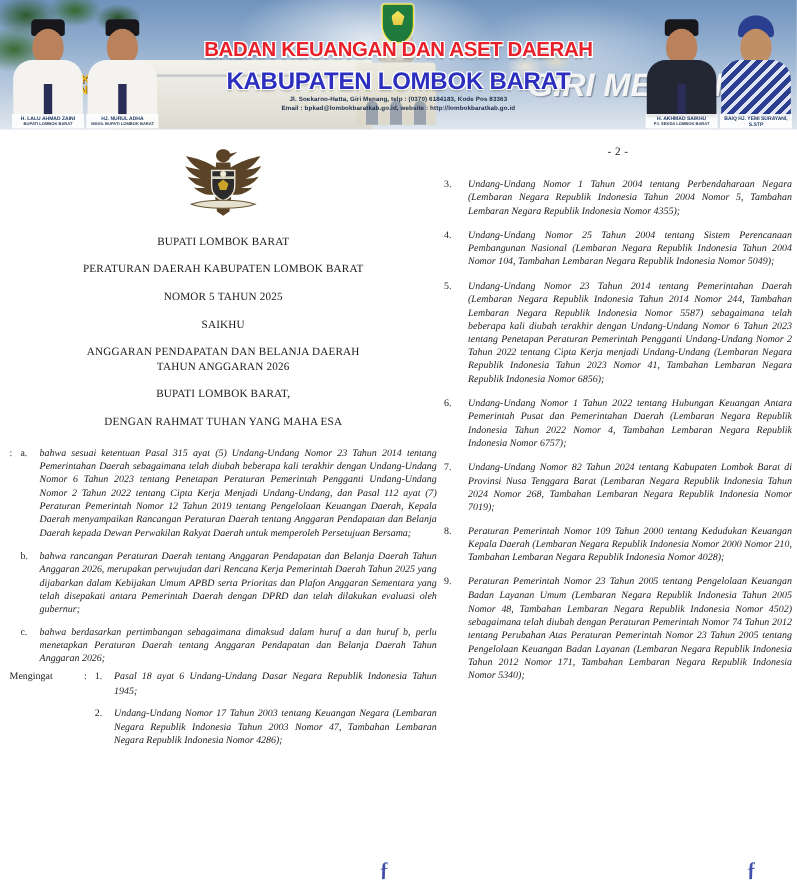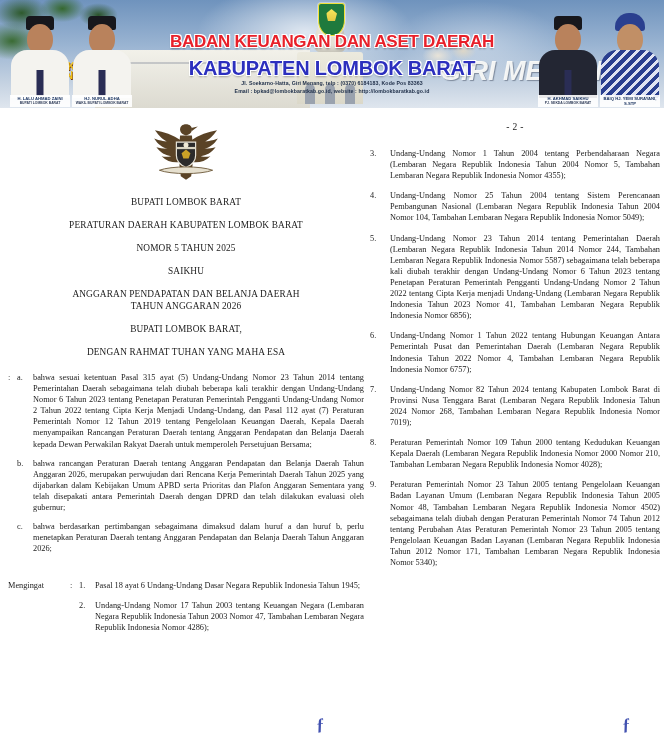--- a/index.html
+++ b/index.html
@@ -227,21 +227,21 @@
   }
   .clause .label  { width: 62px; flex: none; }
   .clause .colon  { width: 9px; flex: none; }
   .clause .items  { flex: 1 1 auto; }
   .item {
     display: flex;
     margin-bottom: 8px;
   }
   .item:last-child { margin-bottom: 0; }
   .item .marker { width: 16px; flex: none; }
-  .item .text   { flex: 1 1 auto; text-align: justify; }
+  .item .text   { flex: 1 1 auto; text-align: justify; font-style: italic; }
 
   .rlist { font-size: 8.3px; line-height: 11.1px; }
   .rlist .item { margin-bottom: 9px; }
   .rlist .item .marker { width: 20px; }
 
   
   .paraph {
     position: absolute;
     font-family: "Liberation Serif", serif;
     font-style: italic;
@@ -401,21 +401,21 @@
           <div class="marker">b.</div>
           <div class="text">bahwa rancangan Peraturan Daerah tentang Anggaran Pendapatan dan Belanja Daerah Tahun Anggaran 2026, merupakan perwujudan dari Rencana Kerja Pemerintah Daerah Tahun 2025 yang dijabarkan dalam Kebijakan Umum APBD serta Prioritas dan Plafon Anggaran Sementara yang telah disepakati antara Pemerintah Daerah dengan DPRD dan telah dilakukan evaluasi oleh gubernur;</div>
         </div>
         <div class="item">
           <div class="marker">c.</div>
           <div class="text">bahwa berdasarkan pertimbangan sebagaimana dimaksud dalam huruf a dan huruf b, perlu menetapkan Peraturan Daerah tentang Anggaran Pendapatan dan Belanja Daerah Tahun Anggaran 2026;</div>
         </div>
       </div>
     </div>
 
-    <div class="clause" style="margin-top:26px">
+    <div class="clause" style="margin-top:4px">
       <div class="label">Mengingat</div>
       <div class="colon">:</div>
       <div class="items">
         <div class="item">
           <div class="marker">1.</div>
           <div class="text">Pasal 18 ayat 6 Undang-Undang Dasar Negara Republik Indonesia Tahun 1945;</div>
         </div>
         <div class="item">
           <div class="marker">2.</div>
           <div class="text">Undang-Undang Nomor 17 Tahun 2003 tentang Keuangan Negara (Lembaran Negara Republik Indonesia Tahun 2003 Nomor 47, Tambahan Lembaran Negara Republik Indonesia Nomor 4286);</div>

